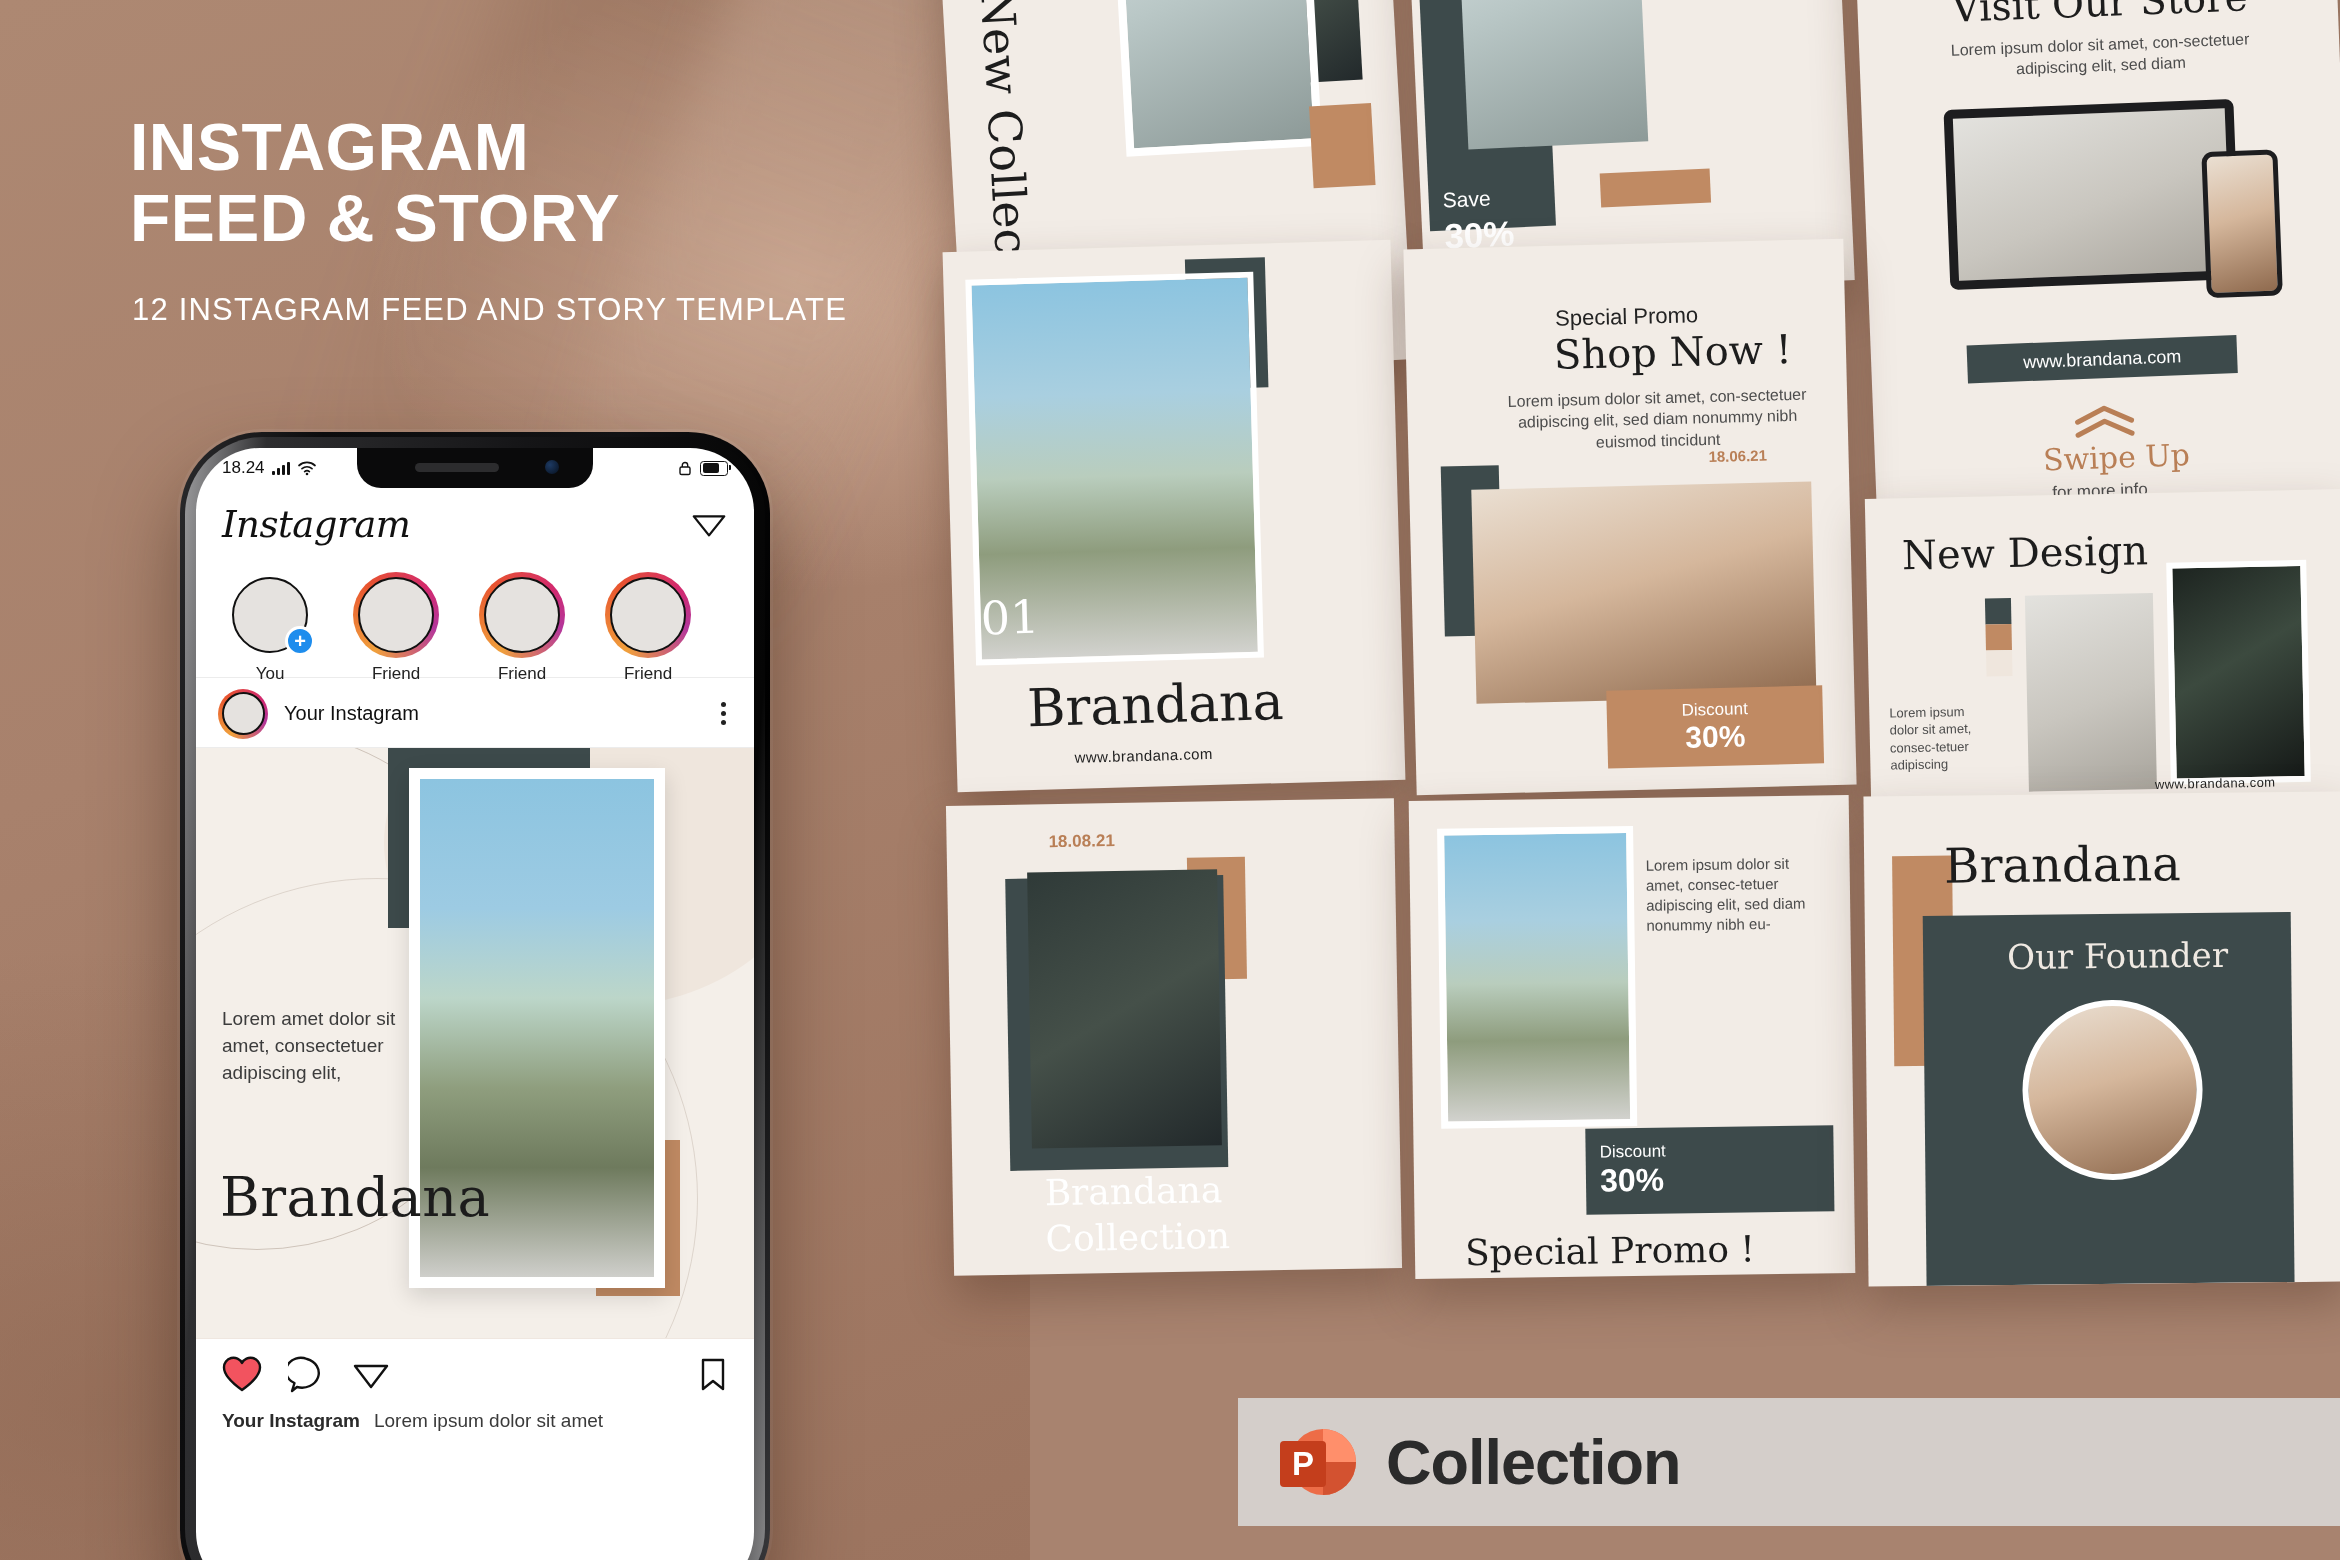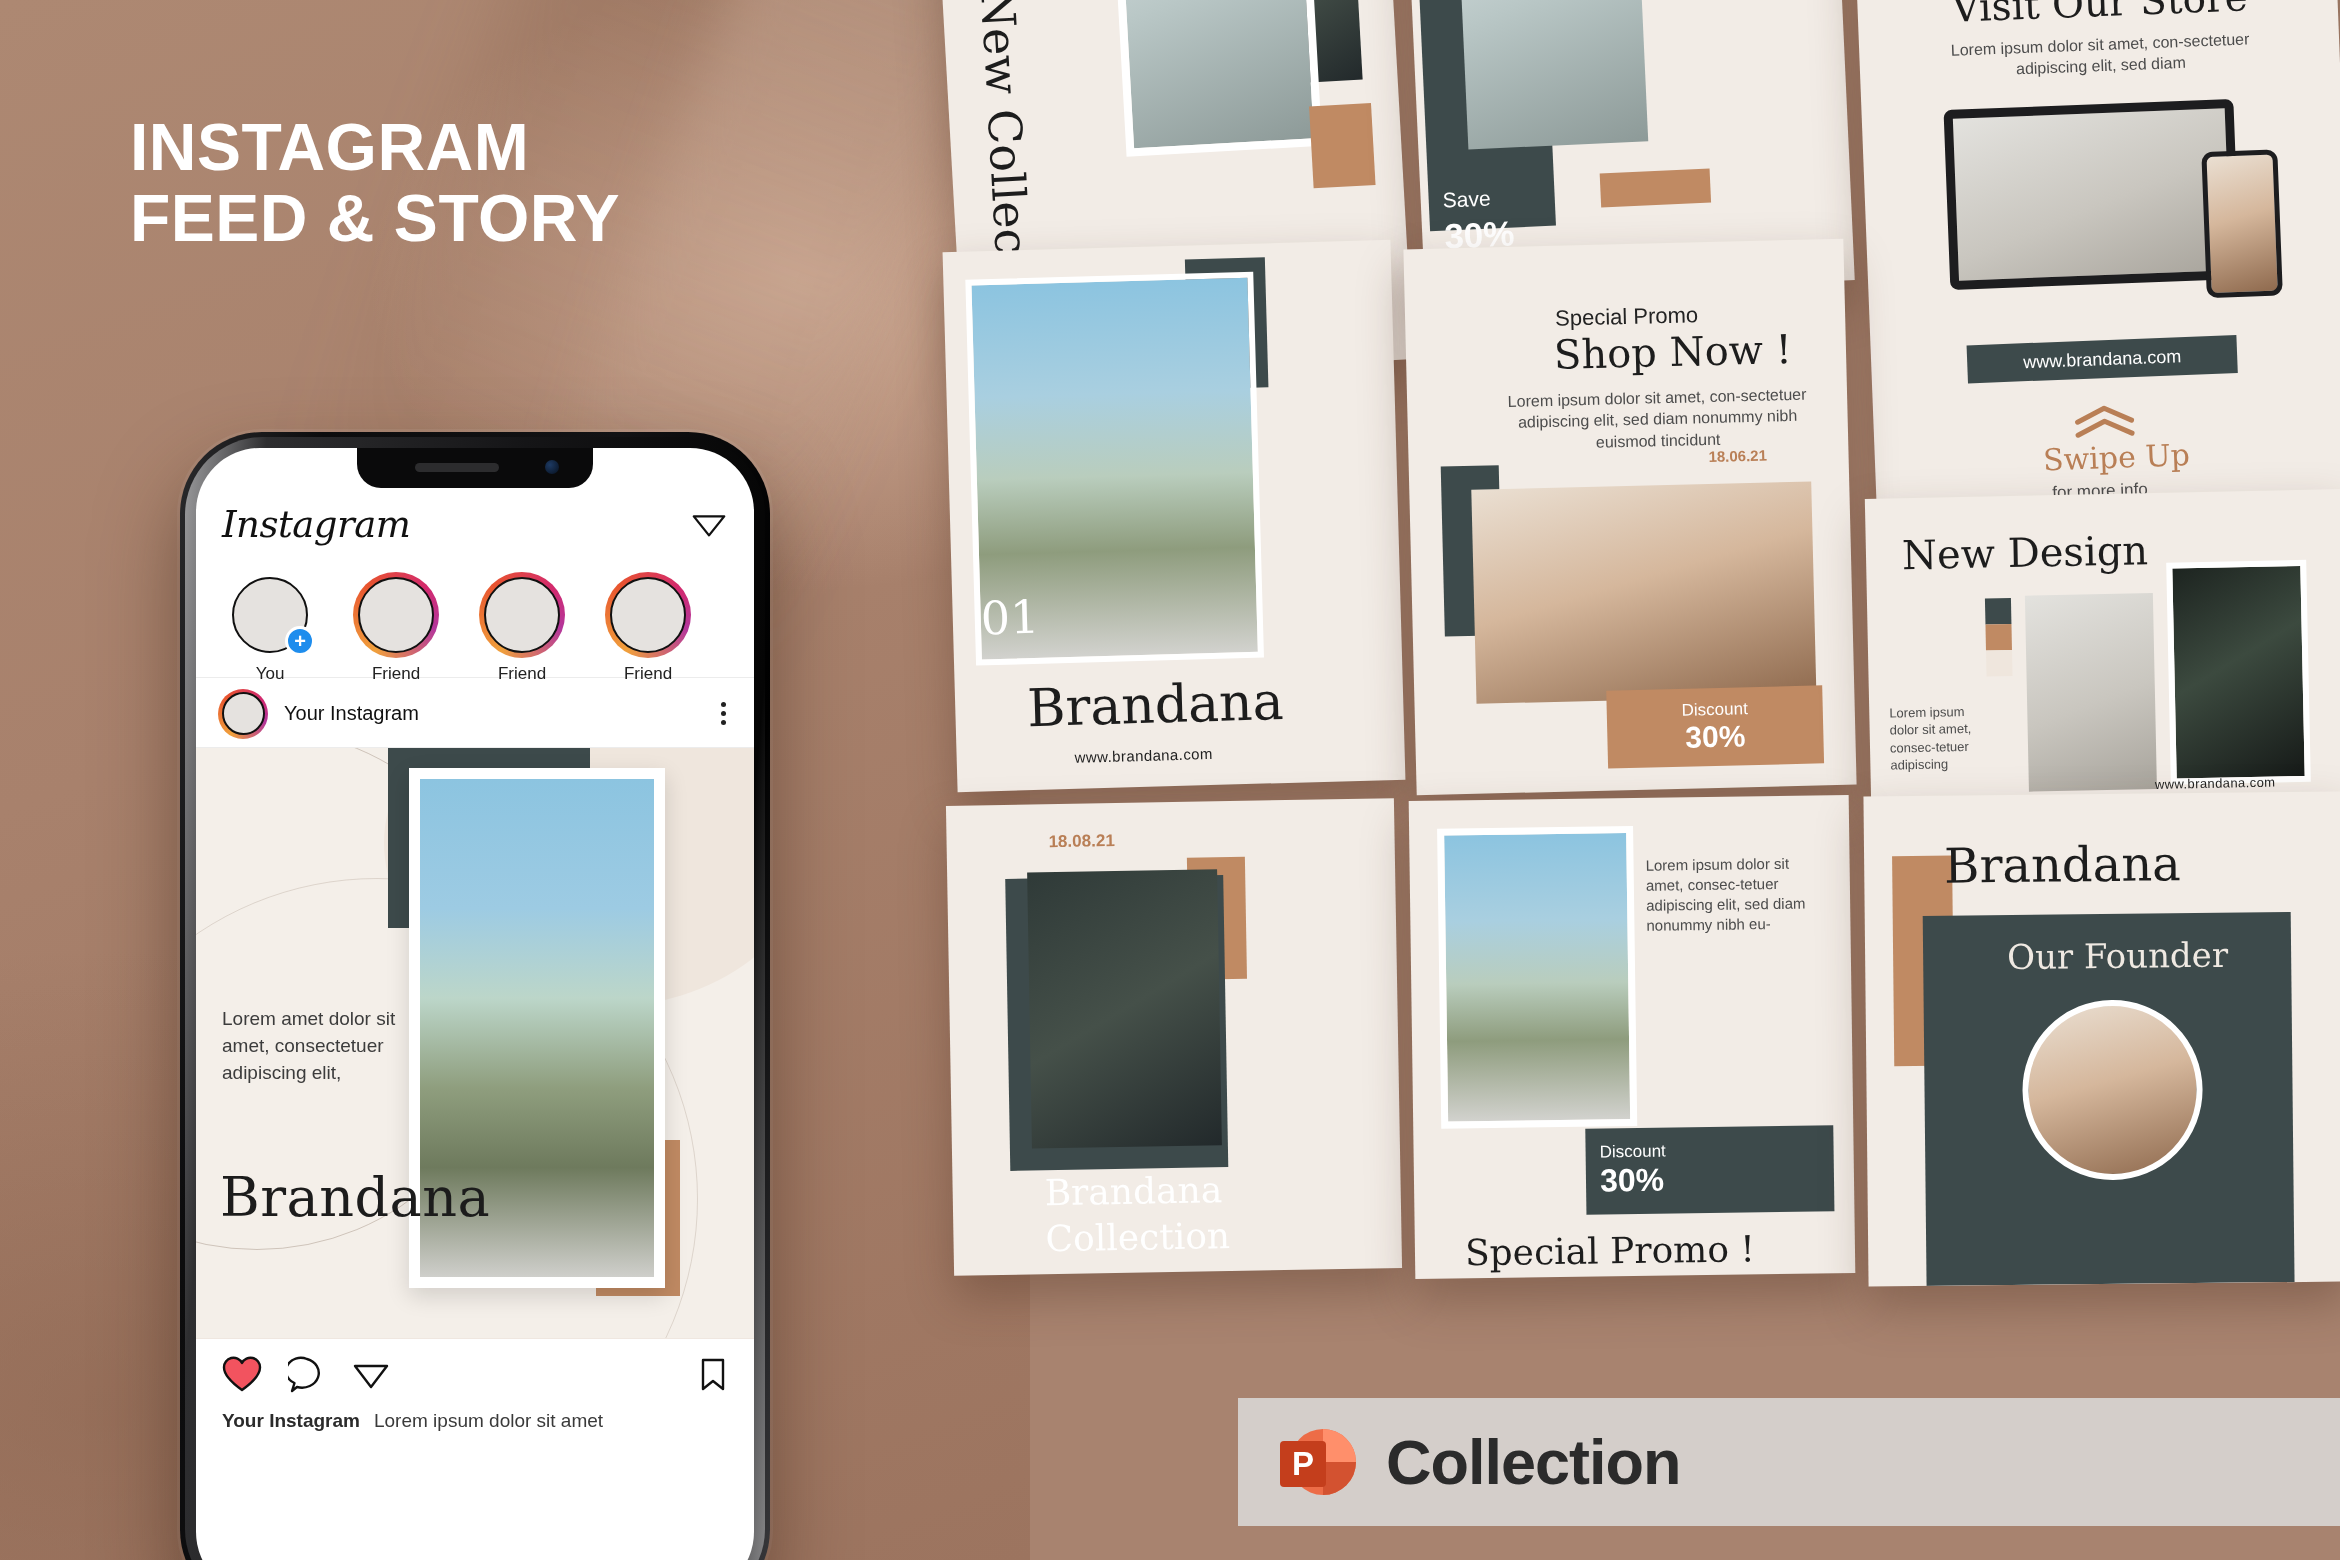--- a/index.html
+++ b/index.html
@@ -198,30 +198,57 @@
 
   <div class="bg-left">
     <div class="shadow-diag"></div>
     <div class="shadow-diag2"></div>
   </div>
 
   <div class="headline">
     <span>INSTAGRAM</span>
     <span class="l2">FEED &amp; STORY</span>
   </div>
+  <div class="subhead">12 INSTAGRAM FEED AND STORY TEMPLATE</div>
 
   <div class="phone">
     <div class="phone-edge"></div>
     <div class="phone-screen">
 
       <div class="notch">
         <div class="speaker"></div>
         <div class="cam"></div>
       </div>
 
+      <div class="statusbar">
+        <div class="sb-left">
+          <span>18.24</span>
+          <span class="bars">
+              <i></i>
+              <i></i>
+              <i></i>
+              <i></i>
+            </span>
+          <svg width="20" height="16" viewBox="0 0 20 16">
+            <path d="M2 5.5A12 12 0 0 1 18 5.5" stroke="#111" stroke-width="1.7" fill="none" stroke-linecap="round"></path>
+            <path d="M5 8.6A8 8 0 0 1 15 8.6" stroke="#111" stroke-width="1.7" fill="none" stroke-linecap="round"></path>
+            <path d="M7.6 11.6A4 4 0 0 1 12.4 11.6" stroke="#111" stroke-width="1.7" fill="none" stroke-linecap="round"></path>
+            <circle cx="10" cy="14" r="1.3" fill="#111"></circle>
+          </svg>
+        </div>
+        <div class="sb-right">
+          <svg width="14" height="15" viewBox="0 0 14 15">
+            <rect x="2" y="6" width="10" height="7.5" rx="1.6" fill="none" stroke="#111" stroke-width="1.4"></rect>
+            <path d="M4.3 6V4.2a2.7 2.7 0 0 1 5.4 0V6" fill="none" stroke="#111" stroke-width="1.4"></path>
+          </svg>
+          <span class="batt">
+              <i></i>
+            </span>
+        </div>
+      </div>
 
       <div class="ig-header">
         <div class="ig-logo">Instagram</div>
         <svg class="ig-send" viewBox="0 0 40 40">
           <path d="M4 12 L36 12 L20 32 Z" fill="none" stroke="#111" stroke-width="2.4" stroke-linejoin="round"></path>
         </svg>
       </div>
 
       <div class="stories">
         <div class="story">

